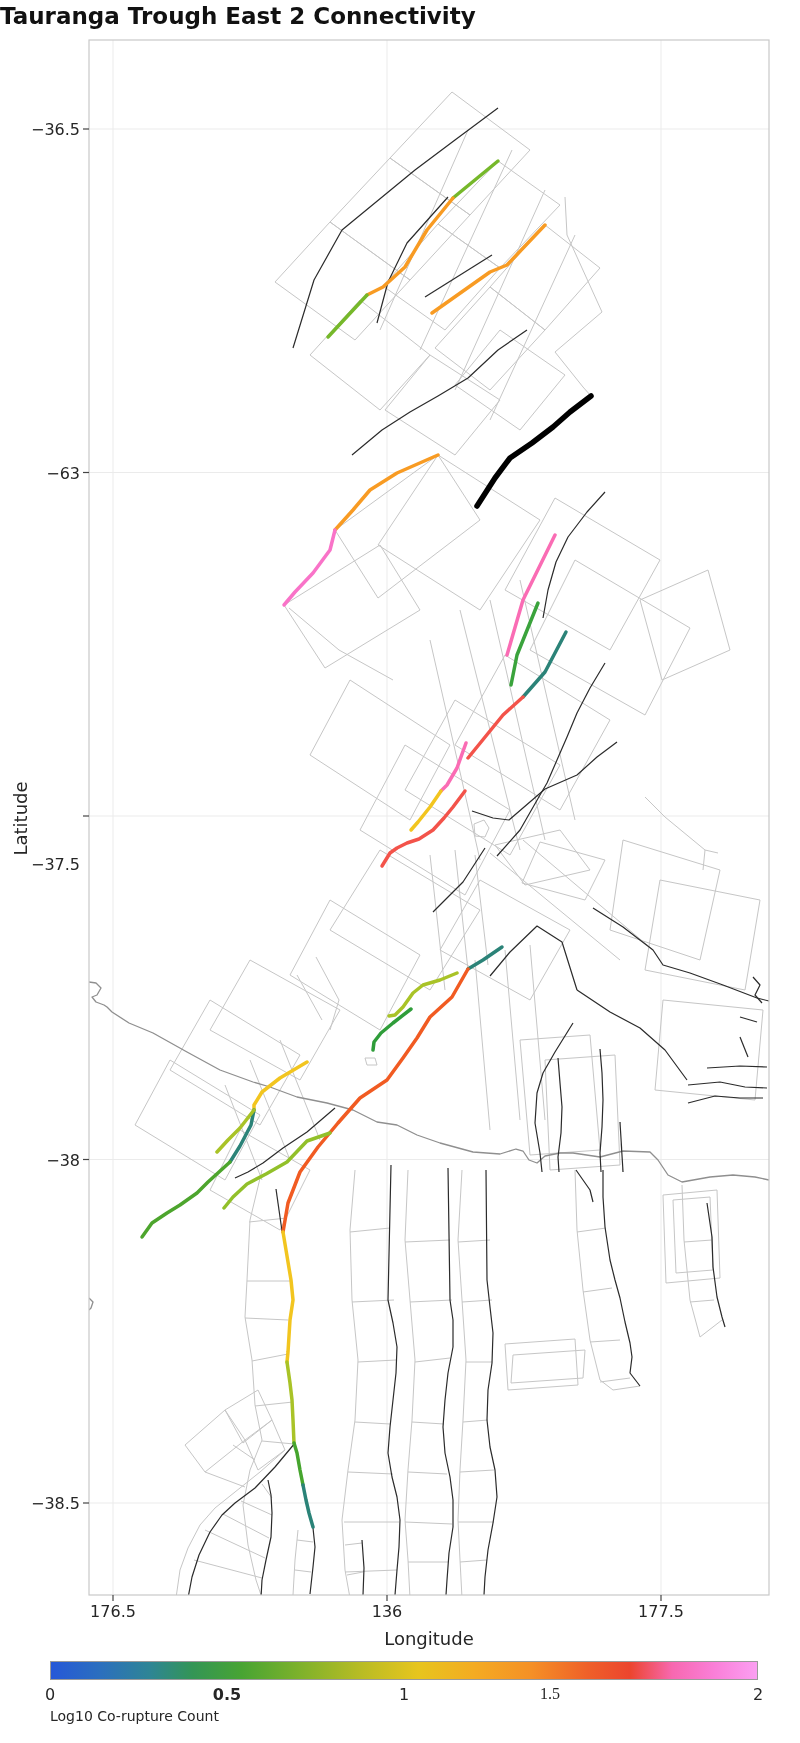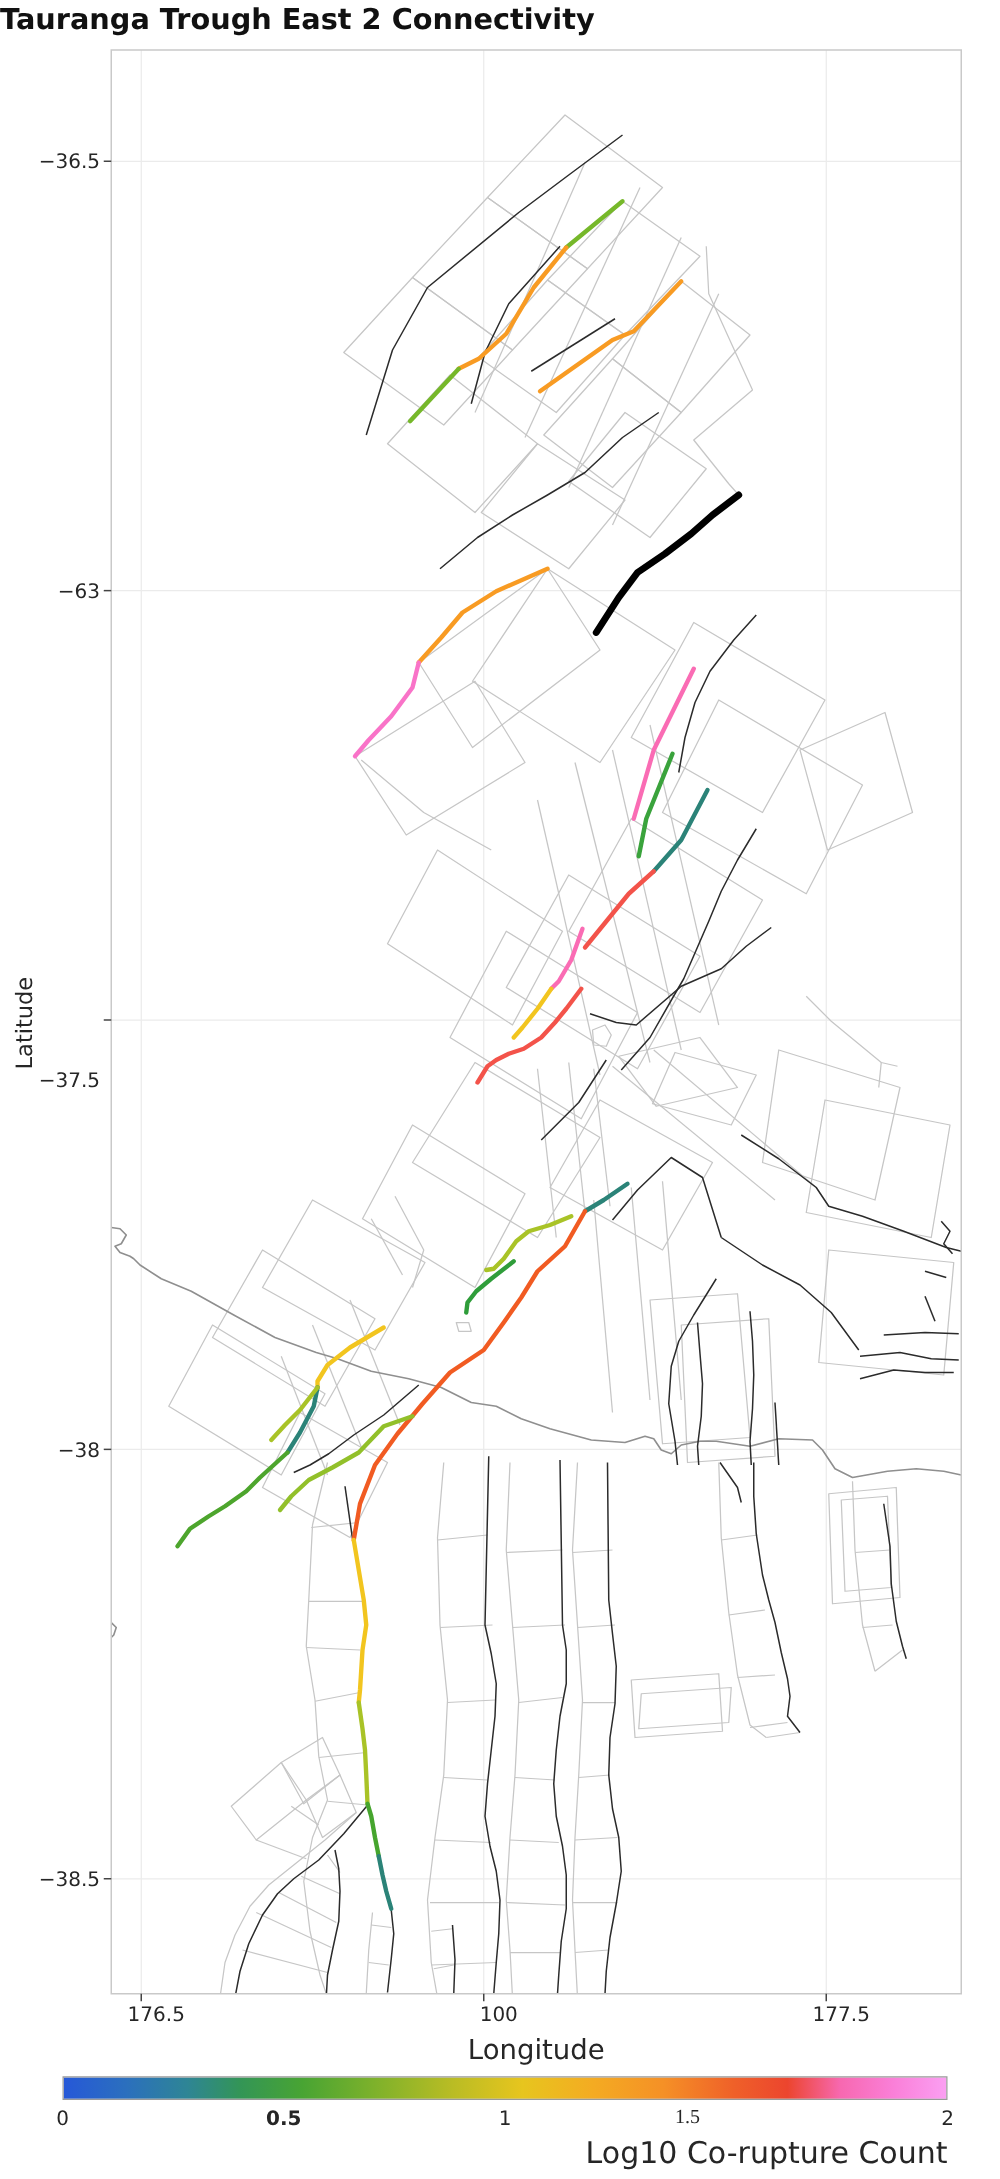--- a/index.html
+++ b/index.html
@@ -2,29 +2,29 @@
 <html><head>
 <meta charset="utf-8">
 <style>
   html,body{margin:0;padding:0;background:#ffffff;}
   body{width:800px;height:1743px;position:relative;font-family:"DejaVu Sans","Liberation Sans",sans-serif;color:#262626;overflow:hidden;}
   .abs{position:absolute;}
   #fig-title{left:0;top:3px;width:800px;font-size:23px;font-weight:bold;color:#111;}
   #map-svg{left:0;top:0;}
   .tick-label{position:absolute;font-size:16px;color:#262626;white-space:nowrap;}
   .x-tick{transform:translateX(-50%);top:0;}
-  #x-ticks{left:12px;top:1602px;width:636px;height:20px;}
+  #x-ticks{left:0;top:1602px;width:636px;height:20px;}
   #y-ticks{left:0;top:0;width:84px;height:1595px;}
   .y-tick{right:4px;transform:translateY(-50%);text-align:right;width:80px;position:absolute;font-size:16px;}
-  #x-axis-label{left:89px;top:1628px;width:680px;text-align:center;font-size:22px;}
+  #x-axis-label{left:89px;top:1628px;width:680px;text-align:center;font-size:18px;}
   #y-axis-label{left:-60px;top:808px;width:160px;text-align:center;font-size:18px;transform:rotate(-90deg);transform-origin:center;}
   #colorbar{left:50px;top:1661px;width:708px;height:19px;border:1px solid #9a9a9a;box-sizing:border-box;}
   #cbar-ticks{left:0;top:1685px;width:800px;height:20px;}
   .cbar-tick{position:absolute;transform:translateX(-50%);font-size:16px;top:0;}
-  #cbar-label{left:50px;top:1708px;width:708px;text-align:right;font-size:24px;}
+  #cbar-label{left:50px;top:1708px;width:708px;text-align:left;font-size:14px;}
 </style>
 </head>
 <body>
 
 <div class="abs" id="fig-title">Tauranga Trough East 2 Connectivity</div>
 
 <svg class="abs" id="map-svg" width="800" height="1743" viewBox="0 0 800 1743">
     <defs>
       <clipPath id="plotclip">
         <rect x="89" y="40" width="680" height="1555"></rect>
@@ -246,21 +246,21 @@
       <line x1="83" y1="129" x2="89" y2="129"></line>
       <line x1="83" y1="472.5" x2="89" y2="472.5"></line>
       <line x1="83" y1="816" x2="89" y2="816"></line>
       <line x1="83" y1="1159.5" x2="89" y2="1159.5"></line>
       <line x1="83" y1="1503" x2="89" y2="1503"></line>
     </g>
   </svg>
 
 <div class="abs" id="x-ticks">
     <span class="tick-label x-tick" style="left: 113px;">176.5</span>
-    <span class="tick-label x-tick" style="left: 387px;">100</span>
+    <span class="tick-label x-tick" style="left: 387px;">136</span>
     <span class="tick-label x-tick" style="left: 661px;">177.5</span>
   </div>
 <div class="abs" id="y-ticks">
     <span class="y-tick" style="top: 129px;">−36.5</span>
     <span class="y-tick" style="top: 472.5px;">−63</span>
     <span class="y-tick" style="top: 864px;">−37.5</span>
     <span class="y-tick" style="top: 1159.5px;">−38</span>
     <span class="y-tick" style="top: 1503px; padding-left: 42px;">−38.5</span>
   </div>
 

